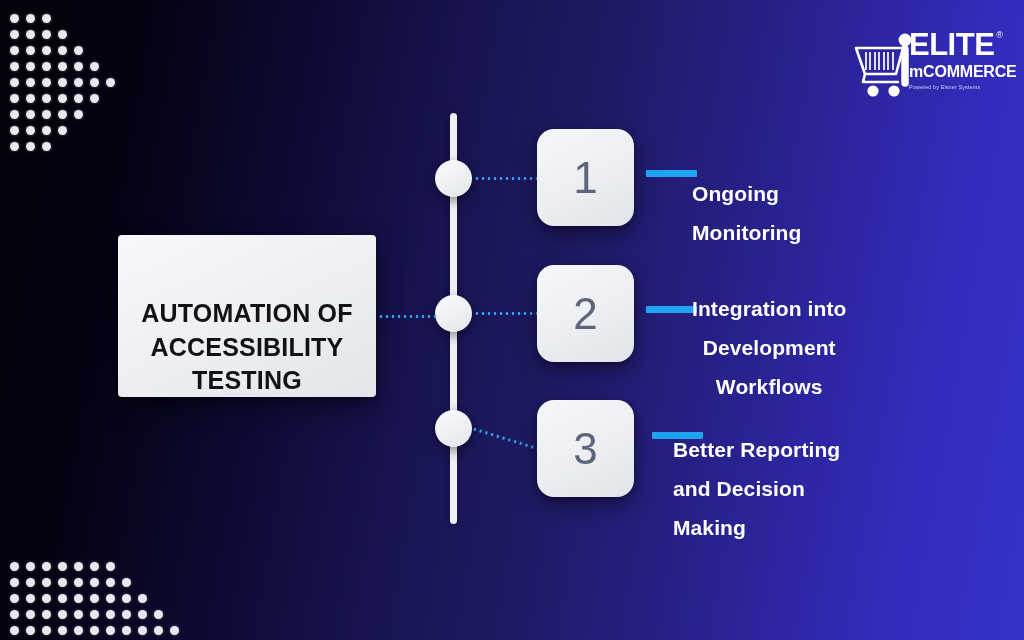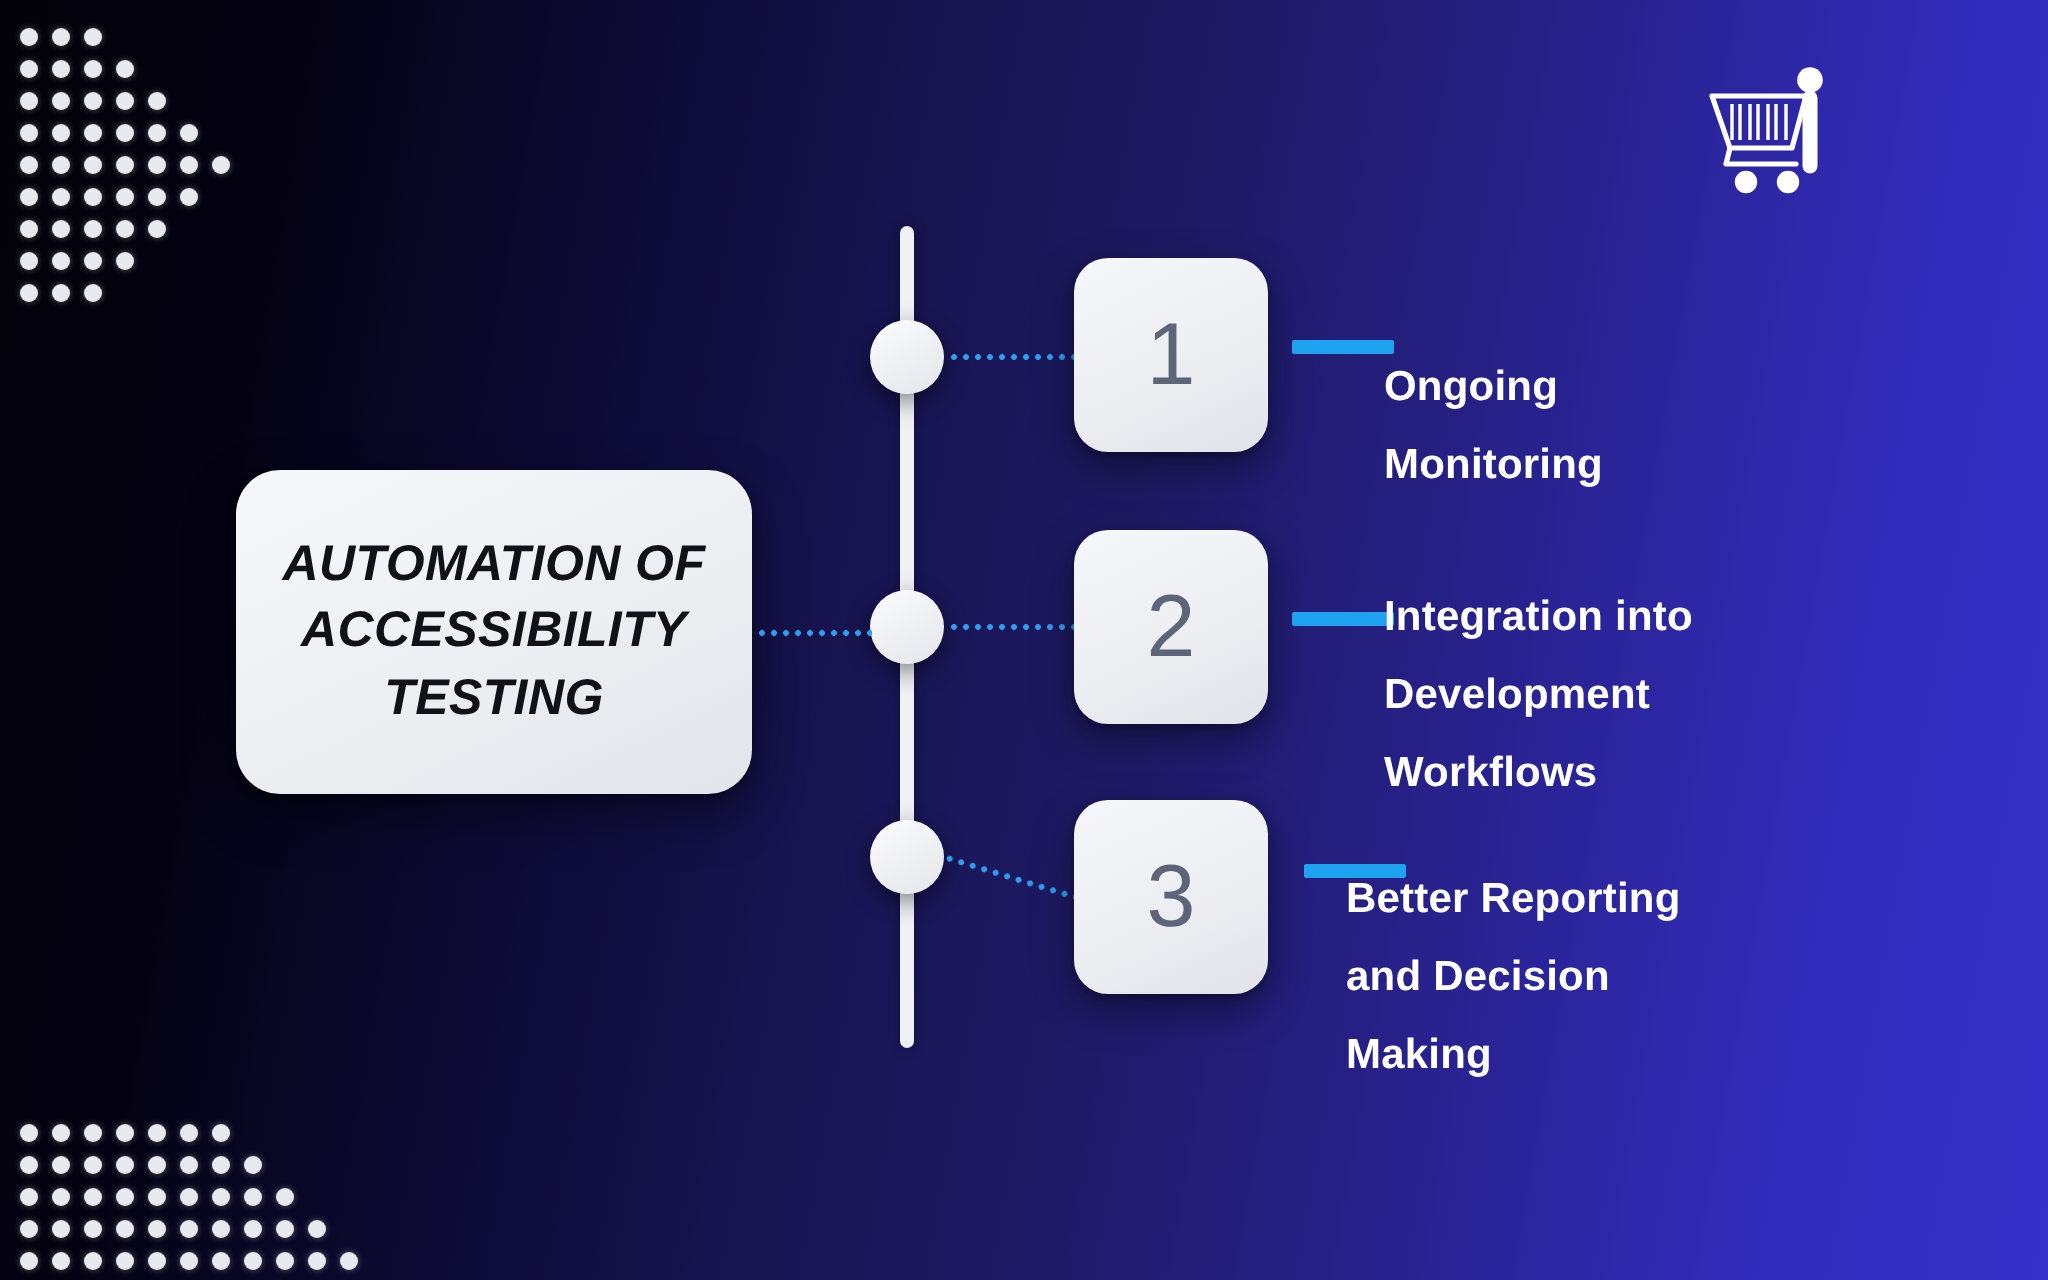--- a/index.html
+++ b/index.html
@@ -53,28 +53,27 @@
   #dots-top-left { left: 10px; top: 14px; }
   #dots-bottom-left { left: 10px; top: 562px; }
 
   
   #title-card {
     position: absolute;
     left: 118px;
     top: 235px;
     width: 258px;
     height: 162px;
-    border-radius: 22px;
+    border-radius: 4px;
     background: linear-gradient(155deg, #f7f8fa 0%, #eceef2 55%, #e2e5ea 100%);
     box-shadow: 0 10px 26px rgba(0,0,0,0.45), 0 2px 5px rgba(0,0,0,0.3);
     display: flex;
-    align-items: center;
+    align-items: flex-end;
     justify-content: center;
     text-align: center;
-    font-style: italic;
   }
   #title-card-text {
     font-size: 25px;
     font-weight: bold;
     color: #111217;
     line-height: 1.33;
     letter-spacing: 0.2px;
     padding: 0 14px;
     white-space: pre-line;
   }
@@ -352,21 +351,21 @@
     <span class="number-card-value">1</span>
   </div>
   <div class="accent-dash" style="left:646px; top:170px;"></div>
   <div class="step-label" style="left:692px; top:130px;">Ongoing
 Monitoring</div>
 
   <div class="number-card" style="top:265px;">
     <span class="number-card-value">2</span>
   </div>
   <div class="accent-dash" style="left:646px; top:306px;"></div>
-  <div class="step-label" style="left:692px; top:245px;">Integration into
+  <div class="step-label" style="left:692px; top:245px;text-align:center;">Integration into
 Development
 Workflows</div>
 
   <div class="number-card" style="top:400px;">
     <span class="number-card-value">3</span>
   </div>
   <div class="accent-dash" style="left:652px; top:432px;"></div>
   <div class="step-label" style="left:673px; top:386px;">Better Reporting
 and Decision
 Making</div>
@@ -390,15 +389,23 @@
       <path d="M12 41 L10 49 L45 49" fill="none" stroke="#ffffff" stroke-width="2.6" stroke-linecap="round" stroke-linejoin="round"></path>
 
       <circle cx="20" cy="58" r="5.6" fill="#ffffff"></circle>
       <circle cx="41" cy="58" r="5.6" fill="#ffffff"></circle>
 
       <circle cx="52" cy="7" r="6.4" fill="#ffffff"></circle>
 
       <path d="M52 16 L52 50" stroke="#ffffff" stroke-width="7.5" stroke-linecap="round"></path>
     </svg>
 
+    <div id="brand-logo-text-block">
+      <div id="brand-elite-row">
+        <span id="brand-elite">ELITE</span>
+        <span id="brand-reg">®</span>
+      </div>
+      <div id="brand-mcommerce">mCOMMERCE</div>
+      <div id="brand-tagline">Powered by Elsner Systems</div>
+    </div>
   </div>
 
 </div>
 
 </body></html>

